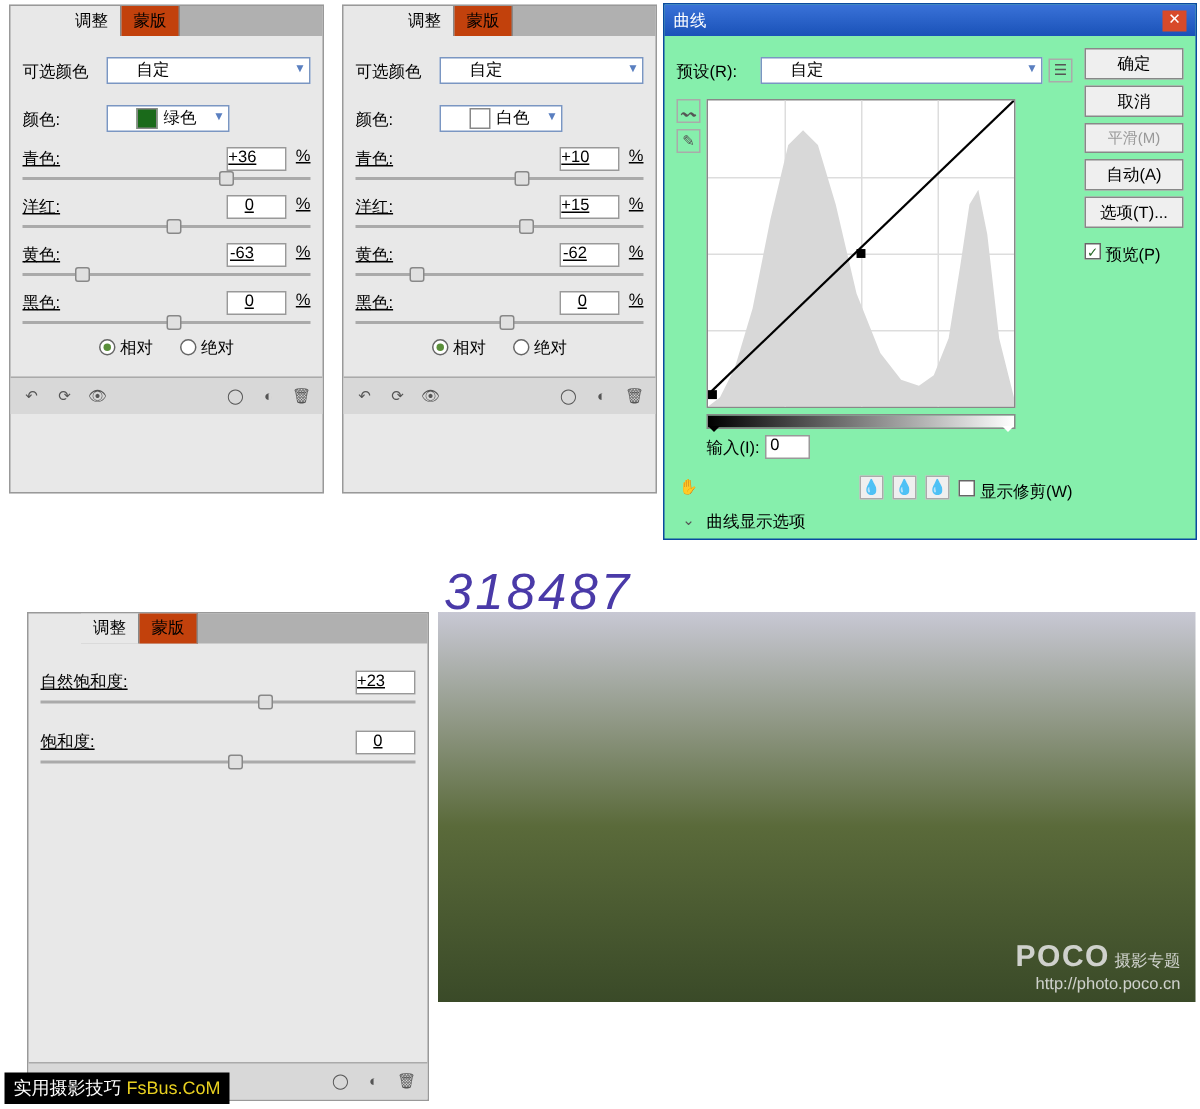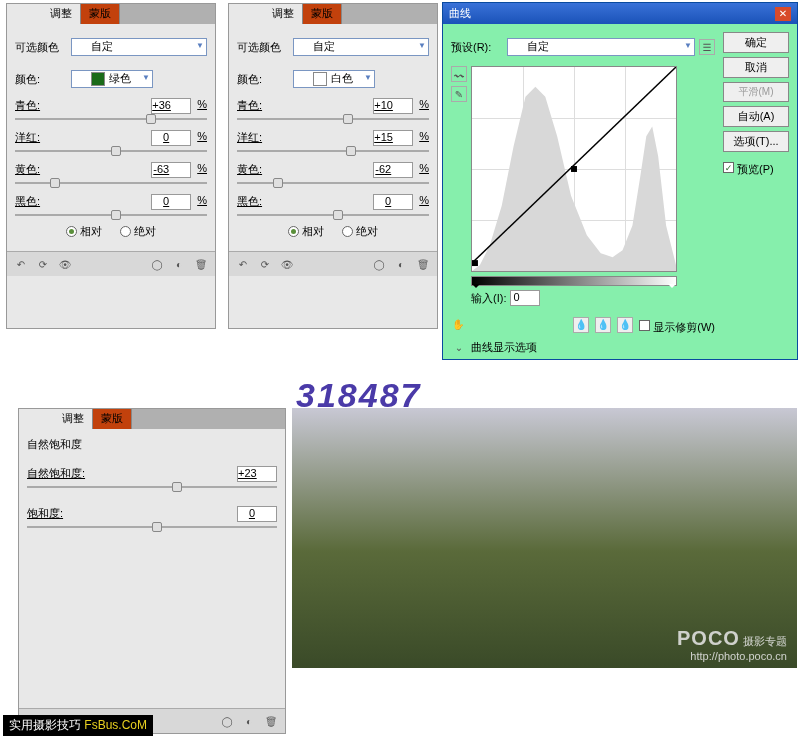--- a/index.html
+++ b/index.html
@@ -53,21 +53,21 @@
 .histogram { position: absolute; inset: 0; }
 .histogram svg { width: 100%; height: 100%; }
 .curve-line { position: absolute; inset: 0; }
 .out-in { display: flex; align-items: center; gap: 4px; margin: 4px 0 2px; }
 .out-in .val { width: 30px; height: 16px; border: 1px solid #999; background: #fff; font-size: 11px; text-align: left; padding-left: 2px; }
 .gradient-strip { height: 10px; background: linear-gradient(to right, #000, #fff); border: 1px solid #888; margin: 2px 0; position: relative; }
 .gradient-strip .tri { position: absolute; bottom: -7px; width: 0; height: 0; border: 4px solid transparent; border-top-color: #000; }
 .eyedrop-row { display: flex; gap: 6px; align-items: center; margin-top: 6px; }
 .eyedrop { width: 16px; height: 16px; border: 1px solid #aaa; background: #efefef; display: flex; align-items: center; justify-content: center; font-size: 10px; }
 
-.watermark-num { position: absolute; left: 296px; top: 376px; font-size: 34px; font-style: italic; font-weight: 700; color: #4a3aa8; letter-spacing: 2px; }
+.watermark-num { position: absolute; left: 296px; top: 376px; font-size: 34px; font-style: italic; font-weight: 400; color: #4a3aa8; letter-spacing: 2px; }
 
 .photo { position: absolute; left: 292px; top: 408px; width: 505px; height: 260px; background: linear-gradient(#c8c8d4 0%, #5a6a3a 55%, #3a4a28 100%); }
 .photo .poco { position: absolute; right: 10px; bottom: 6px; color: #e8e8e8; font-size: 11px; text-align: right; opacity: 0.85; }
 .photo .poco .big { font-size: 20px; font-weight: bold; letter-spacing: 1px; }
 
 .bl-watermark { position: absolute; left: 3px; bottom: 3px; background: #000; color: #fff; padding: 2px 6px; font-size: 12px; }
 .bl-watermark .y { color: #e8d020; }
 </style>
 </head>
 <body>
@@ -292,21 +292,20 @@
     </div>
   </div>
 </div>
 
 <div class="panel" style="left:18px; top:408px; width:268px; height:326px;">
   <div class="panel-tabs">
     <div class="tab active">调整</div>
     <div class="tab">蒙版</div>
   </div>
   <div class="panel-body">
-    <div style="margin-bottom:14px">自然饱和度</div>
     <div class="slider-row">
         <span class="lbl">自然饱和度:</span>
         <span class="val">+23</span>
       </div>
     <div class="slider-track">
         <div class="knob" style="left:58%"></div>
       </div>
     <div class="slider-row" style="margin-top:18px">
         <span class="lbl">饱和度:</span>
         <span class="val">0</span>

